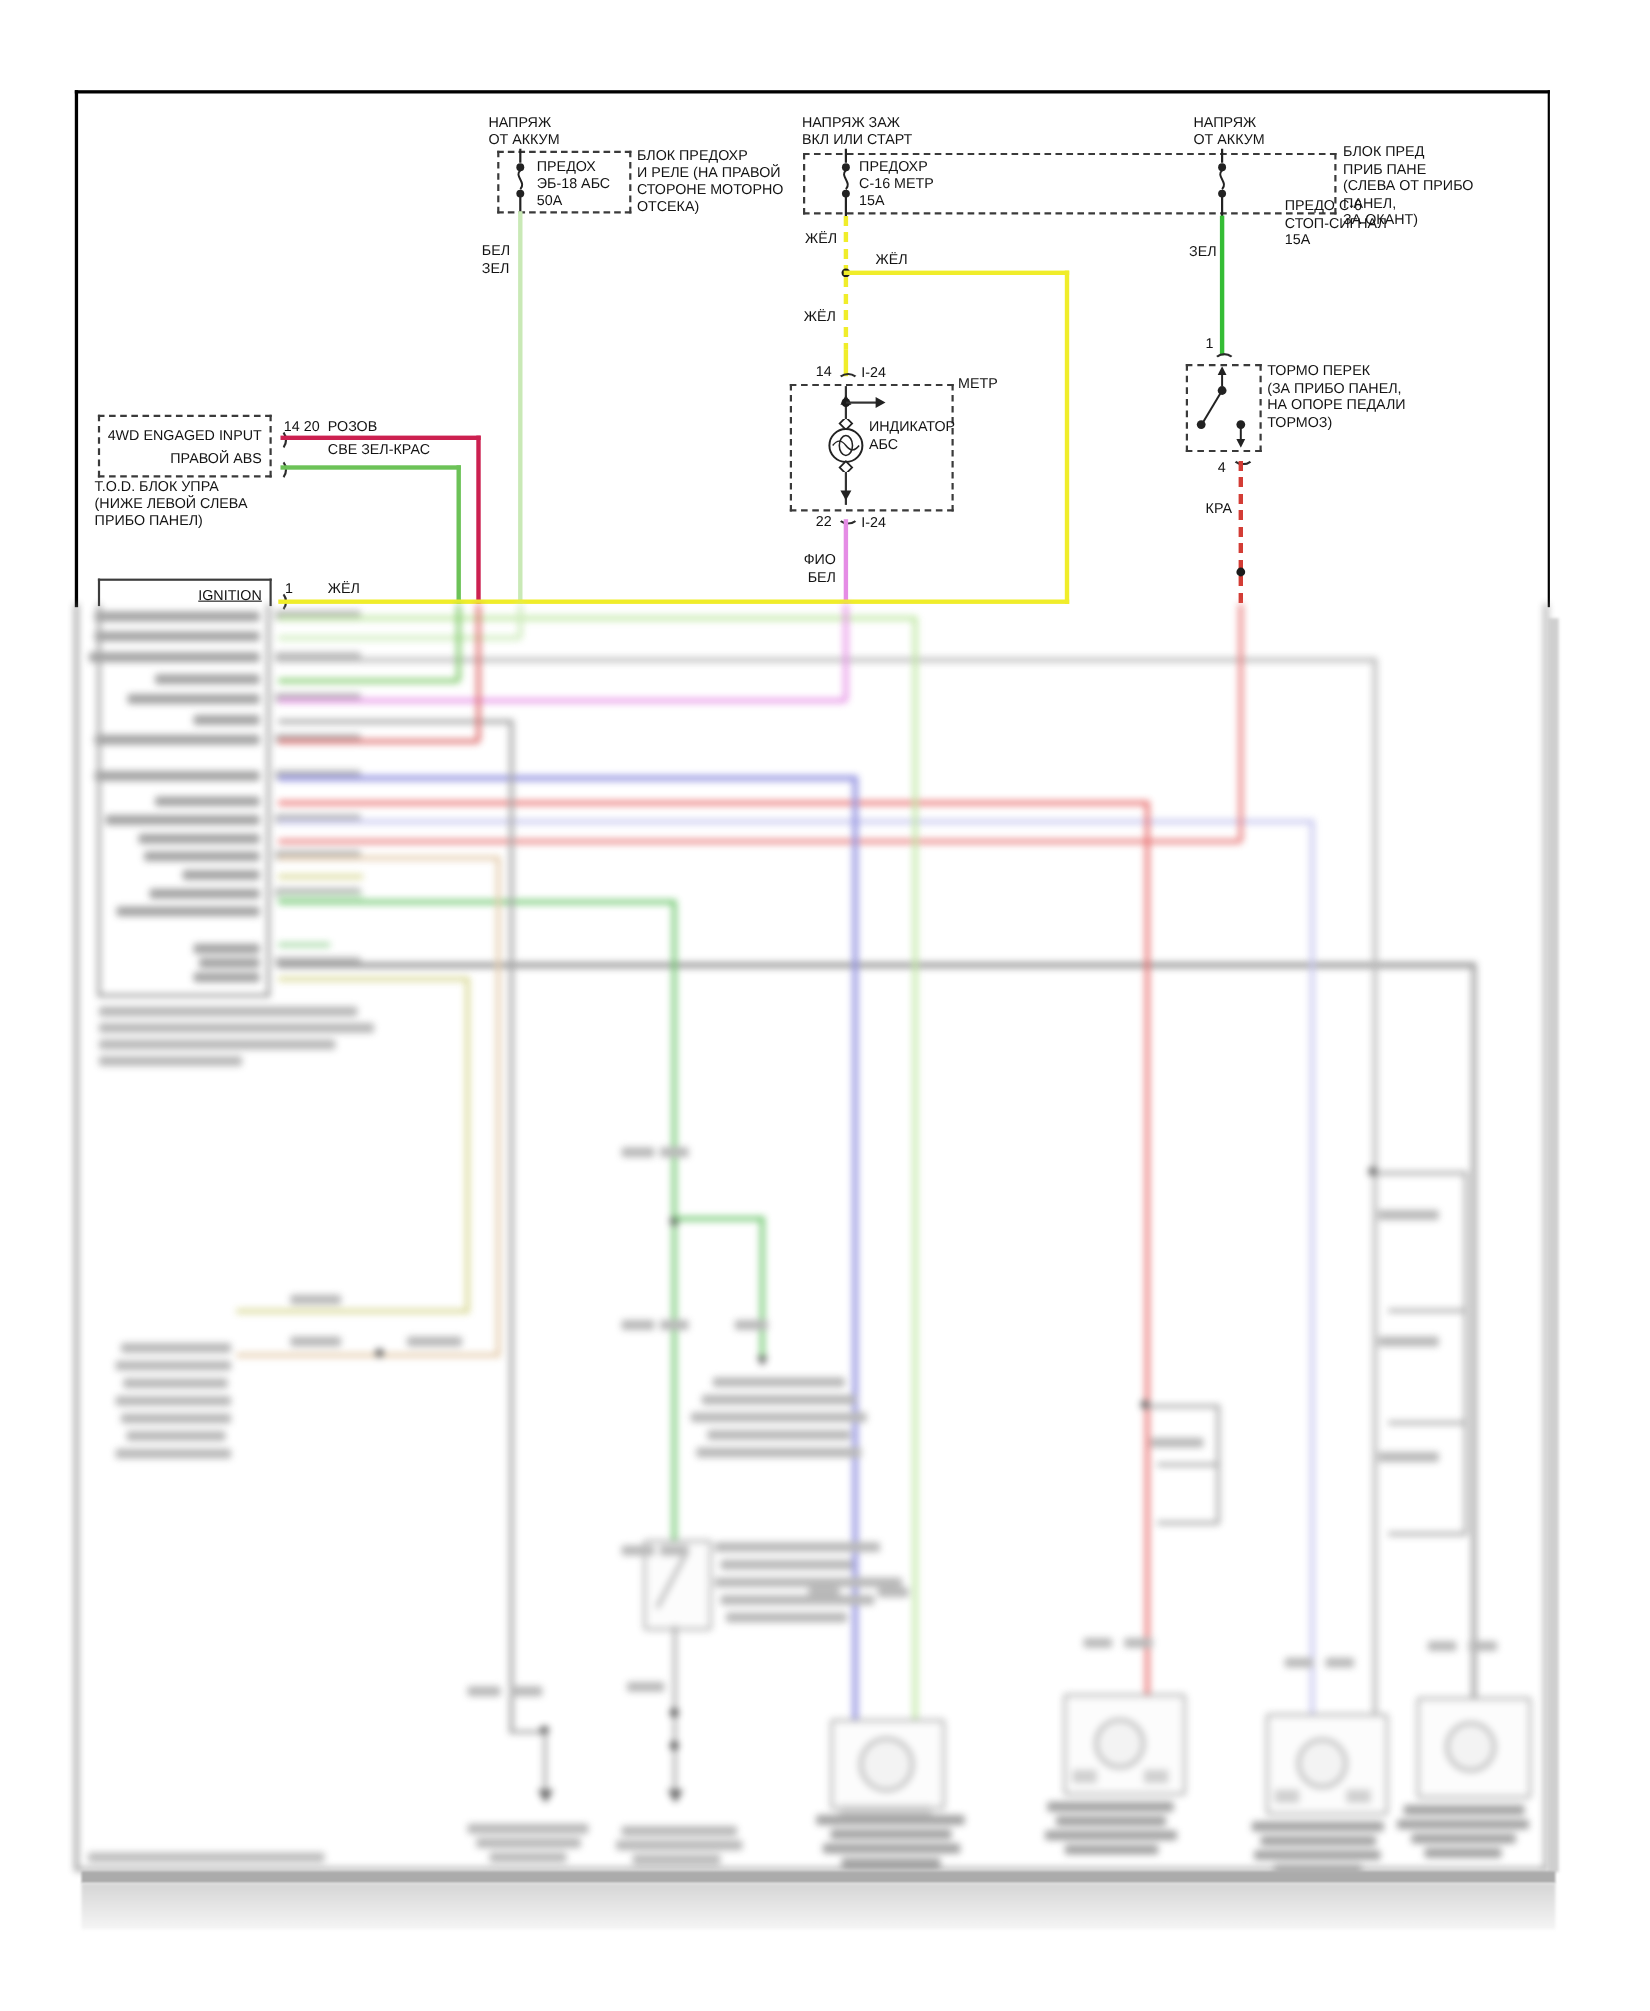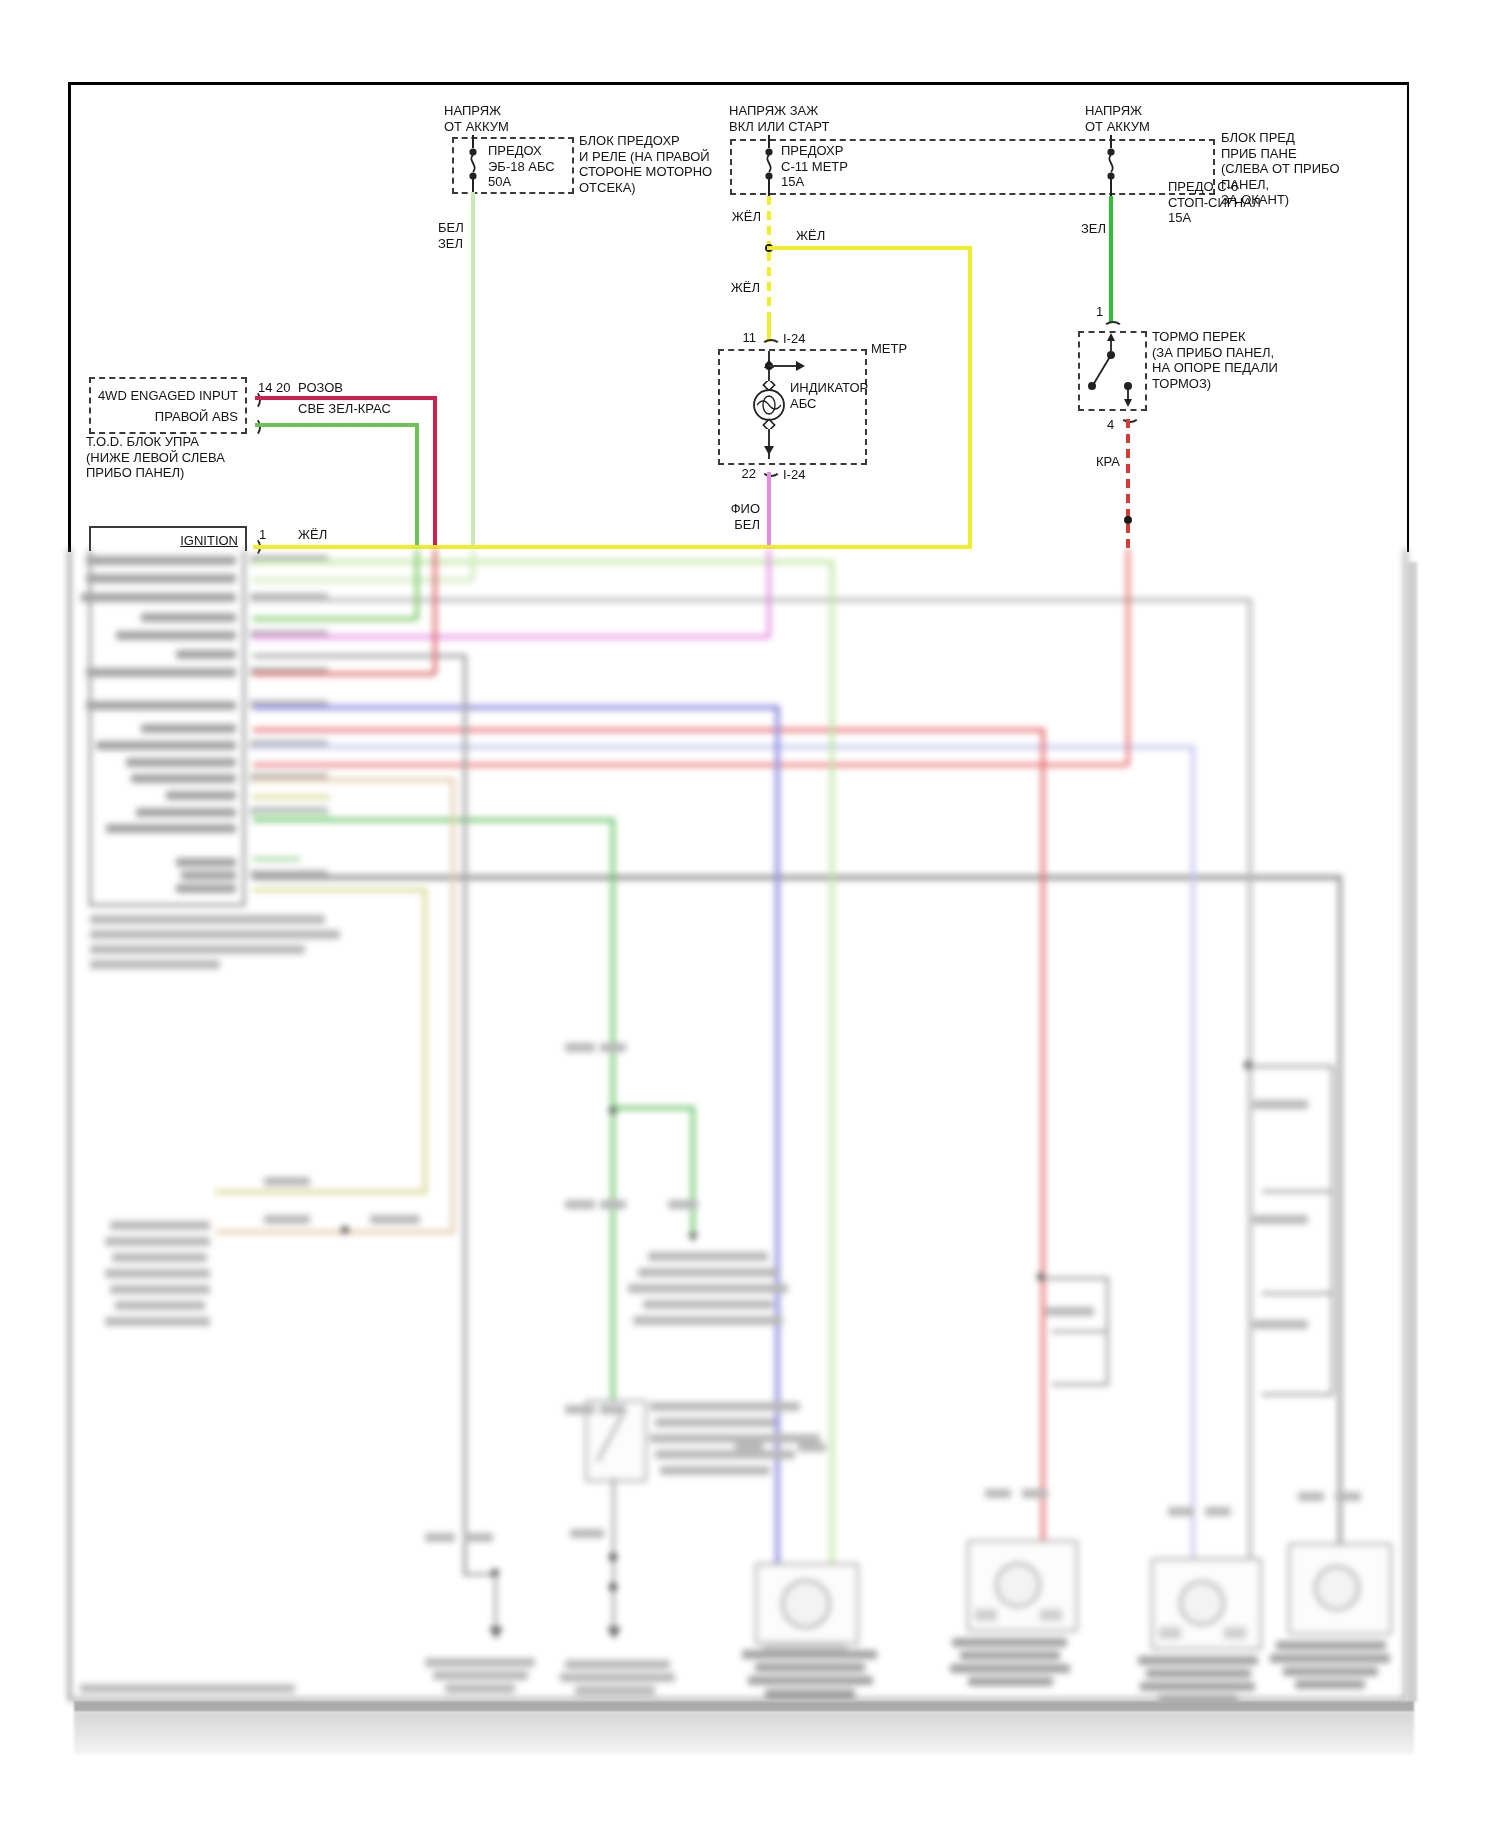--- a/index.html
+++ b/index.html
@@ -63,21 +63,21 @@
   <div class="t" style="left:438px;top:220px;">БЕЛ
 ЗЕЛ</div>
   <div class="wire" style="left:471px;top:192px;width:4px;height:357px;background:#c9e9b6;"></div>
 
   <div class="t" style="left:729px;top:103px;">НАПРЯЖ ЗАЖ
 ВКЛ ИЛИ СТАРТ</div>
   <div class="t" style="left:1085px;top:103px;">НАПРЯЖ
 ОТ АККУМ</div>
   <div class="dash" style="left:730px;top:139px;width:481px;height:52px;"></div>
   <div class="t" style="left:781px;top:143px;">ПРЕДОХР
-С-11 МЕТР
+С-16 МЕТР
 15А</div>
   <svg class="a" style="left:1103px;top:135px;" width="16" height="62" viewBox="0 0 16 62">
       <line x1="8" y1="0" x2="8" y2="13" stroke="#222" stroke-width="2"></line>
       <circle cx="8" cy="17" r="3.6" fill="#222"></circle>
       <path d="M8 20 C 2 25, 14 31, 8 37" fill="none" stroke="#222" stroke-width="1.8"></path>
       <circle cx="8" cy="41" r="3.6" fill="#222"></circle>
       <line x1="8" y1="44" x2="8" y2="62" stroke="#222" stroke-width="2"></line>
     </svg>
   <div class="t" style="left:1168px;top:143px;margin-top:36px;">ПРЕДО С-6
 СТОП-СИГНАЛ
@@ -92,21 +92,21 @@
   <div class="t tr" style="left:715px;top:209px;width:46px;">ЖЁЛ</div>
   <div class="dot" style="left:765px;top:244px;"></div>
   <div class="wire" style="left:767px;top:246px;width:205px;height:4px;background:#f0ed2a;"></div>
   <div class="t" style="left:796px;top:228px;">ЖЁЛ</div>
   <div class="wire" style="left:968px;top:246px;width:4px;height:303px;background:#f0ed2a;"></div>
   <div class="wire ydashV" style="left:767px;top:252px;width:4px;height:66px;"></div>
   <div class="wire" style="left:767px;top:318px;width:4px;height:24px;background:#f0ed2a;"></div>
   <div class="t tr" style="left:714px;top:280px;width:46px;">ЖЁЛ</div>
 
   <div class="arcT" style="left:761px;top:339px;"></div>
-  <div class="t tr" style="left:716px;top:330px;width:40px;">11</div>
+  <div class="t tr" style="left:716px;top:330px;width:40px;">14</div>
   <div class="t" style="left:783px;top:331px;">I-24</div>
   <div class="dash" style="left:718px;top:349px;width:145px;height:112px;"></div>
   <div class="t" style="left:871px;top:341px;text-align:center;">МЕТР</div>
   <div class="wire" style="left:768px;top:351px;width:2px;height:108px;background:#333;"></div>
   <div class="triU" style="left:764px;top:354px;"></div>
   <div class="dot" style="left:765px;top:362px;"></div>
   <div class="wire" style="left:769px;top:365px;width:28px;height:2px;background:#333;"></div>
   <div class="triR" style="left:796px;top:361px;"></div>
   <svg class="a" style="left:747px;top:381px;" width="44" height="48" viewBox="0 0 44 48">
     <rect x="18" y="0" width="8" height="8" transform="rotate(45 22 4)" fill="#fff" stroke="#222" stroke-width="1.6"></rect>

